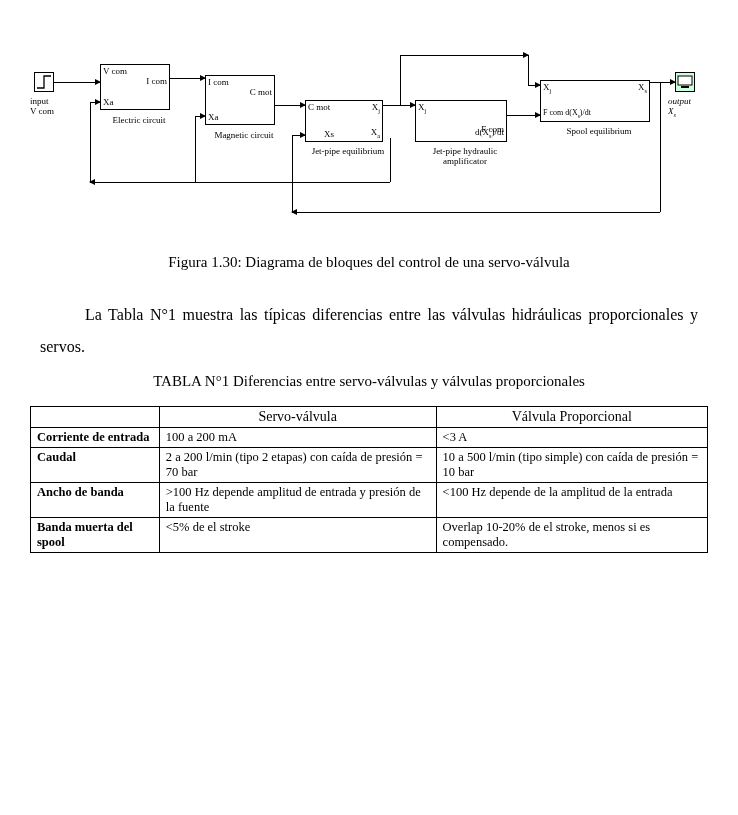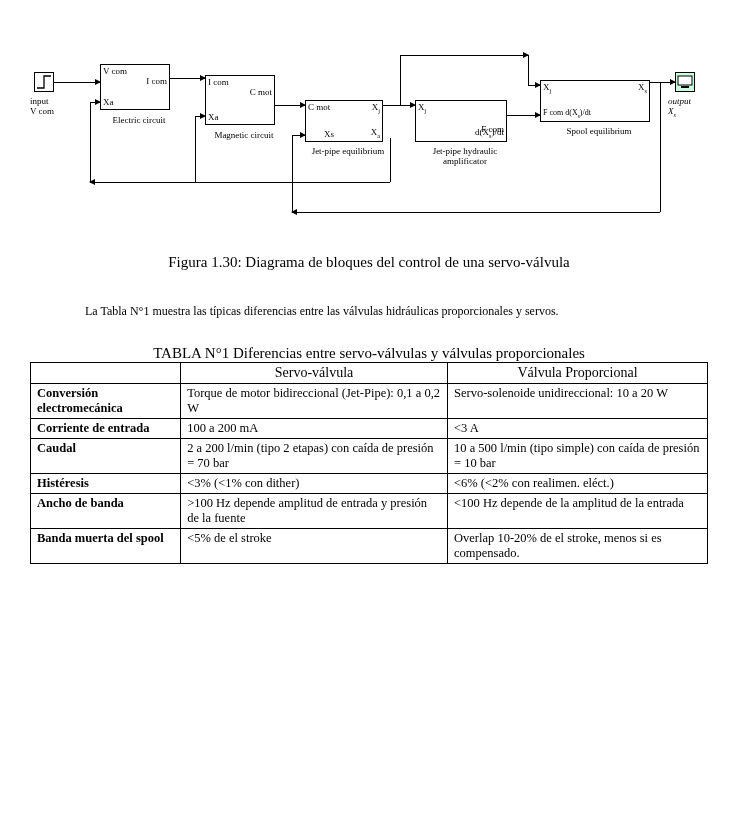--- a/index.html
+++ b/index.html
@@ -12,24 +12,24 @@
   .block .out{position:absolute;font-size:9px;line-height:1}
   .block .in{position:absolute;font-size:9px;line-height:1}
   .caption-b{position:absolute;font-size:9px;text-align:center;width:100%}
   .arrow{position:absolute;height:1px;background:#000}
   .arrow::after{content:"";position:absolute;right:-1px;top:-3px;border-left:6px solid #000;border-top:3.5px solid transparent;border-bottom:3.5px solid transparent}
   .arrow.left::after{right:auto;left:-1px;border-left:none;border-right:6px solid #000}
   .vline{position:absolute;width:1px;background:#000}
 
   .fig-caption{text-align:center;font-size:15px;margin:24px 0 28px}
 
-  .body-text{font-size:12px;line-height:2.0;text-align:justify;margin:0 10px 22px}
+  .body-text{font-size:16px;line-height:2.0;text-align:justify;margin:0 10px 10px}
   .body-text.indent{text-indent:45px}
 
-  .table-title{font-size:15px;text-align:center;margin:6px 0 0}
+  .table-title{font-size:15px;text-align:center;margin:6px 0 16px}
 
   table.diff{border-collapse:collapse;width:100%;font-size:12.5px;margin-bottom:24px}
   table.diff th,table.diff td{border:1px solid #000;padding:2px 6px;vertical-align:top;text-align:left}
   table.diff th{font-weight:normal;text-align:center;font-size:14px}
   table.diff td.rowhead{font-weight:bold}
 
   .subhead{font-size:15px;font-weight:bold;margin:6px 10px}
   sub{font-size:70%}
 </style>
 </head>
@@ -126,38 +126,28 @@
 <table class="diff">
   <thead>
     <tr>
       <th></th>
       <th>Servo-válvula</th>
       <th>Válvula Proporcional</th>
     </tr>
   </thead>
   <tbody>
     <tr>
-      <td class="rowhead">Conversión electromecánica</td>
-      <td>Torque de motor bidireccional (Jet-Pipe): 0,1 a 0,2 W</td>
-      <td>Servo-solenoide unidireccional: 10 a 20 W</td>
-    </tr>
-    <tr>
       <td class="rowhead">Corriente de entrada</td>
       <td>100 a 200 mA</td>
       <td>&lt;3 A</td>
     </tr>
     <tr>
       <td class="rowhead">Caudal</td>
       <td>2 a 200 l/min (tipo 2 etapas) con caída de presión = 70 bar</td>
       <td>10 a 500 l/min (tipo simple) con caída de presión = 10 bar</td>
-    </tr>
-    <tr>
-      <td class="rowhead">Histéresis</td>
-      <td>&lt;3% (&lt;1% con dither)</td>
-      <td>&lt;6% (&lt;2% con realimen. eléct.)</td>
     </tr>
     <tr>
       <td class="rowhead">Ancho de banda</td>
       <td>&gt;100 Hz depende amplitud de entrada y presión de la fuente</td>
       <td>&lt;100 Hz depende de la amplitud de la entrada</td>
     </tr>
     <tr>
       <td class="rowhead">Banda muerta del spool</td>
       <td>&lt;5% de el stroke</td>
       <td>Overlap 10-20% de el stroke, menos si es compensado.</td>

